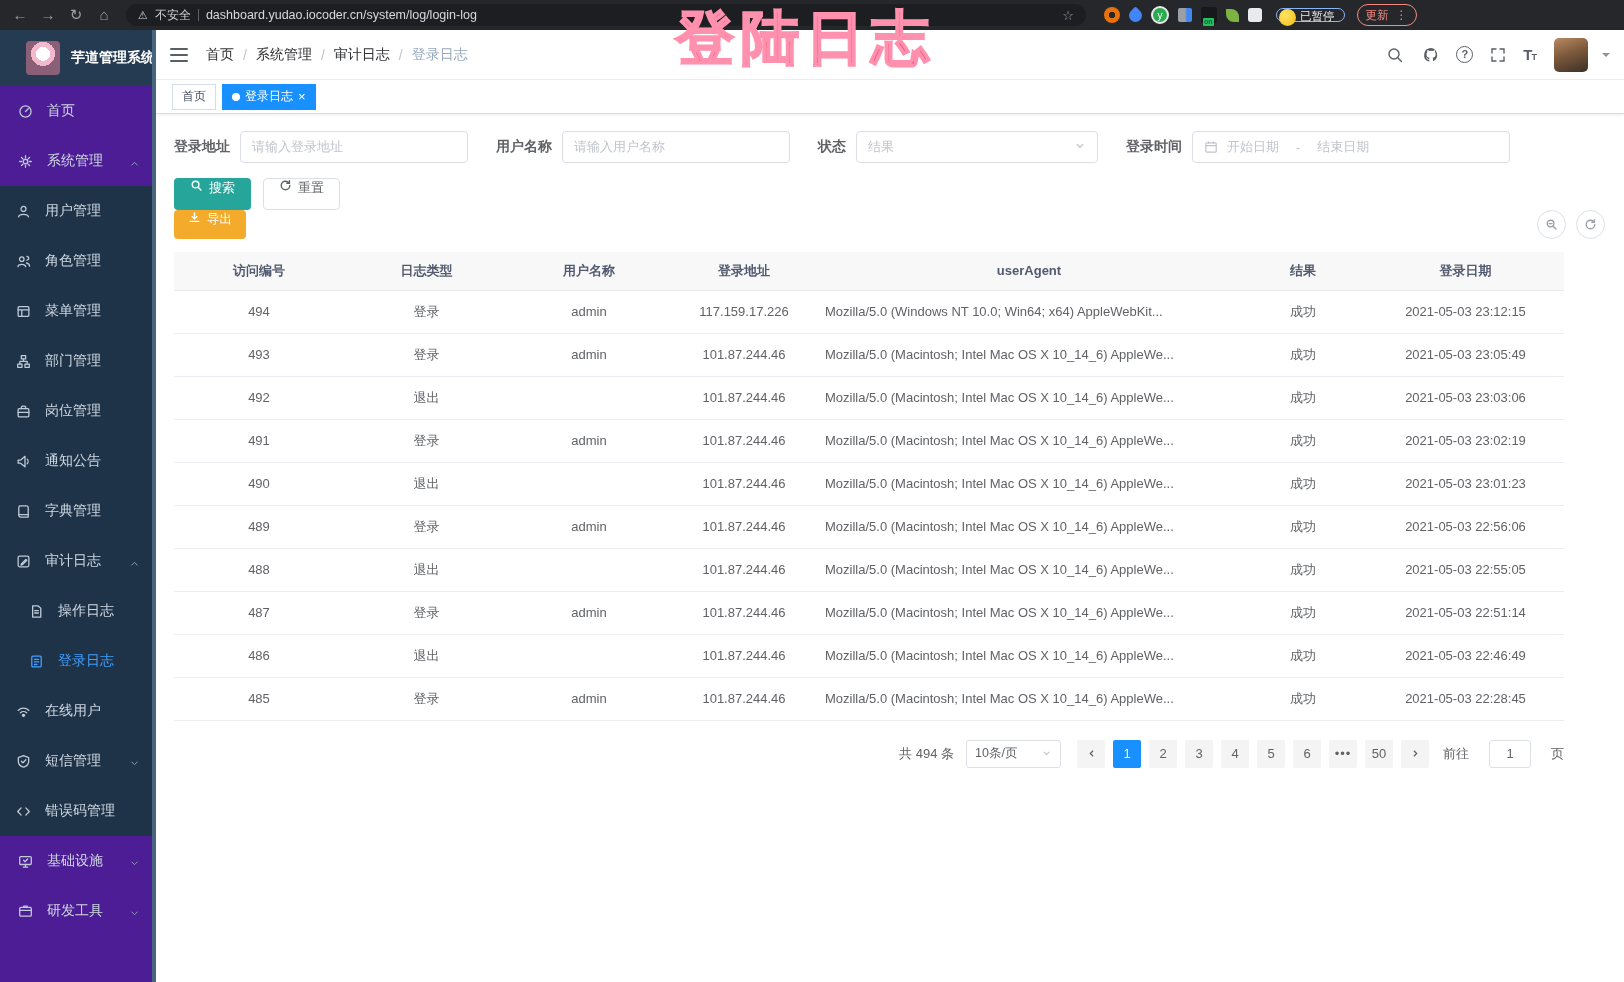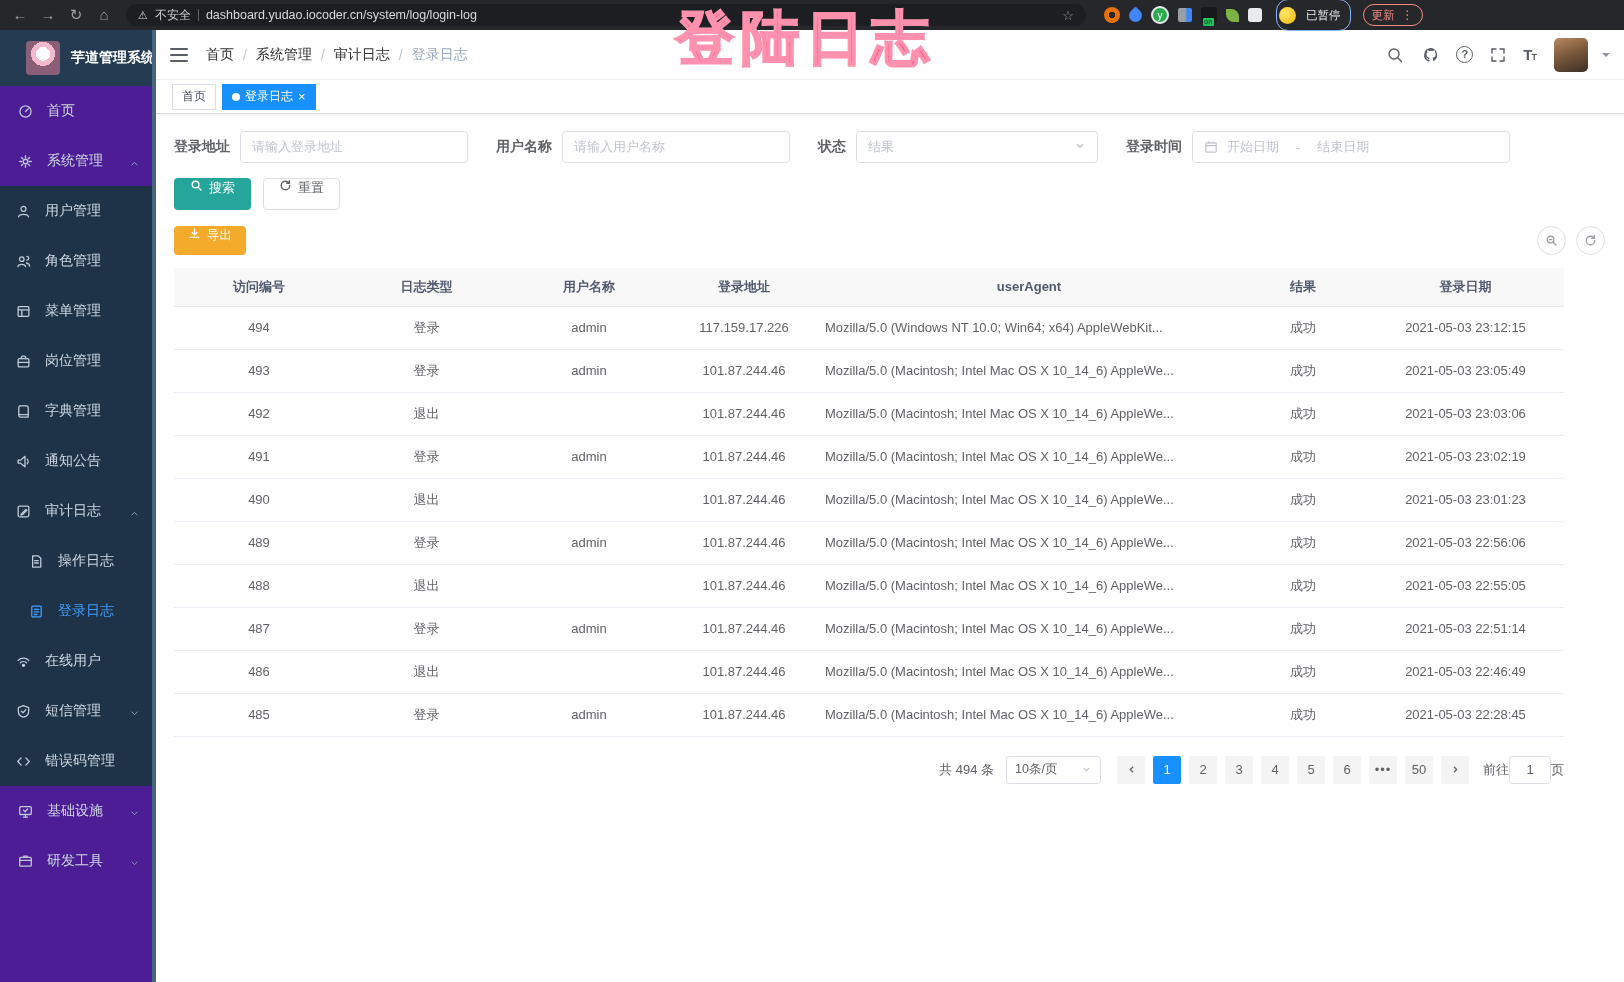--- a/index.html
+++ b/index.html
@@ -23,22 +23,22 @@
   .ext.orange { background:radial-gradient(circle at 50% 50%, #26272b 0 3px, #e8710a 3px); }
   .ext.bluedrop { background:#4285f4; border-radius:2px 50% 50% 50%; transform:rotate(45deg); width:13px; height:13px; }
   .ext.green { background:#2bab4f; color:#fff; font-size:10px; text-align:center; line-height:16px;
     border:2px solid #e8eaed; width:18px; height:18px; border-radius:50%; }
   .ext.grid { border-radius:2px; background:linear-gradient(90deg,#9aa0a6 0 7px,#3f88f5 9px); width:14px; height:14px; }
   .ext.listy { border-radius:2px; background:#17181a; width:16px; height:16px; }
   .ext.listy::after { content:"on"; position:absolute; bottom:-3px; left:2px; background:#23c15d;
     color:#063; font-size:7px; line-height:8px; padding:0 1px; border-radius:1px; font-weight:bold; }
   .ext.leaf { background:#7cb342; border-radius:0 60% 0 60%; width:13px; height:13px; }
   .ext.puzzle { background:#e8eaed; border-radius:3px; width:14px; height:14px; }
-  .profile-chip { margin-left:10px; height:32px; border:1.5px solid #8ab4f8; border-radius:12px;
-    display:flex; align-items:center; gap:10px; padding:0 9px 0 2px; cursor:pointer; }
+  .profile-chip { margin-left:10px; height:14px; border:1.5px solid #8ab4f8; border-radius:12px;
+    display:flex; align-items:flex-start; gap:4px; padding:0 9px 0 2px; cursor:pointer; }
   .profile-chip .face { width:17px; height:17px; border-radius:50%;
     background:radial-gradient(circle at 35% 35%, #ffe566, #f5b90f); }
   .profile-chip .txt { color:#e8eaed; font-size:11.5px; }
   .update-chip { margin-left:8px; height:22px; border:1.5px solid #f28b82; border-radius:12px;
     display:flex; align-items:center; gap:7px; padding:0 8px; cursor:pointer; }
   .update-chip .txt { color:#f28b82; font-size:11.5px; }
   .update-chip .dots { color:#f28b82; font-size:12px; }
 
   
   .annotation { position:absolute; left:676px; top:0px; z-index:99; font-size:58px; line-height:1.3;
@@ -117,21 +117,21 @@
   .f-date .rsep { color:#c0c4cc; margin:0 8px; }
 
   .btn-row { margin-top:15px; display:flex; gap:12px; }
   .btn { height:32px; border-radius:4px; display:inline-flex; align-items:flex-start; gap:6px;
     font-size:13px; padding:0 15px; cursor:pointer; border:1px solid transparent; }
   .btn svg { width:13px; height:13px; fill:none; stroke-width:1.5; stroke-linecap:round; }
   .btn.search { background:#26a69a; color:#fff; }
   .btn.search svg { stroke:#fff; }
   .btn.reset { background:#fff; border-color:#dcdfe6; color:#606266; }
   .btn.reset svg { stroke:#606266; }
-  .toolbar-row { margin-top:16px; display:flex; align-items:center; justify-content:space-between; }
+  .toolbar-row { margin-top:0; display:flex; align-items:center; justify-content:space-between; }
   .btn.export { background:#f4ab2c; color:#fff; height:29px; padding:0 13px; font-size:12.5px; }
   .btn.export svg { stroke:#fff; }
   .mini-circles { display:flex; gap:10px; margin-right:4px; }
   .circle-btn { width:29px; height:29px; border-radius:50%; border:1px solid #dcdfe6; background:#fff;
     display:flex; align-items:center; justify-content:center; cursor:pointer; }
   .circle-btn svg { width:13px; height:13px; stroke:#9a9ea7; fill:none; stroke-width:1.4; stroke-linecap:round; }
 
   
   table.log { margin-top:13px; border-collapse:collapse; width:1390px; table-layout:fixed;
     font-size:13px; color:#606266; }
@@ -149,21 +149,21 @@
   .pg-total { margin-right:4px; }
   .pg-size { width:95px; height:28px; border:1px solid #dcdfe6; border-radius:3px; display:flex;
     align-items:center; justify-content:space-between; padding:0 8px; color:#606266; font-size:12.5px;
     cursor:pointer; margin-right:8px; }
   .pg-size svg { width:11px; height:11px; stroke:#c0c4cc; fill:none; stroke-width:1.4; transform:rotate(180deg); }
   .pg { min-width:28px; height:28px; border-radius:2px; background:#f4f4f5; color:#606266;
     display:flex; align-items:center; justify-content:center; font-size:13px; cursor:pointer; padding:0 4px; }
   .pg.active { background:#1890ff; color:#fff; }
   .pg.arrow svg { width:11px; height:11px; stroke:#606266; fill:none; stroke-width:1.6; }
   .pg.dots { letter-spacing:1px; color:#606266; background:#f4f4f5; }
-  .pg-goto { display:flex; align-items:center; gap:0; margin-left:6px; }
+  .pg-goto { display:flex; align-items:center; gap:20px; margin-left:6px; }
   .pg-goto input { width:42px; height:28px; border:1px solid #dcdfe6; border-radius:3px; text-align:center;
     font-size:13px; color:#606266; outline:none; }
 </style>
 </head>
 <body>
 
 <div class="chrome-bar">
   <span class="nav-ico">←</span>
   <span class="nav-ico">→</span>
   <span class="nav-ico">↻</span>
@@ -240,43 +240,52 @@
     </div>
 
     <div class="menu-item lv1">
       <svg viewBox="0 0 14 14">
           <rect x="2" y="2.4" width="10" height="9.2" rx="1"></rect>
           <path d="M2 5.4h10M5.4 5.4v6.2"></path>
         </svg>
       <span>菜单管理</span>
     </div>
 
+    <div class="menu-item lv1">
+      <svg viewBox="0 0 14 14">
+          <rect x="5" y="1.6" width="4" height="3"></rect>
+          <rect x="1.6" y="9.4" width="4" height="3"></rect>
+          <rect x="8.4" y="9.4" width="4" height="3"></rect>
+          <path d="M7 4.6v2.2M3.6 9.4V6.8h6.8v2.6"></path>
+        </svg>
+      <span>部门管理</span>
+    </div>
 
     <div class="menu-item lv1">
       <svg viewBox="0 0 14 14">
           <rect x="2" y="4.4" width="10" height="7.6" rx="1"></rect>
           <path d="M5 4.4V3.2A1.2 1.2 0 016.2 2h1.6A1.2 1.2 0 019 3.2v1.2M2 7.8h10"></path>
         </svg>
       <span>岗位管理</span>
     </div>
 
     <div class="menu-item lv1">
       <svg viewBox="0 0 14 14">
+          <path d="M2 5.8v2.8h2.2L8.4 12V2.2L4.2 5.8H2z"></path>
+          <path d="M10.4 4.8c1.2 1.2 1.2 3.2 0 4.4"></path>
+        </svg>
+      <span>通知公告</span>
+    </div>
+
+    <div class="menu-item lv1">
+      <svg viewBox="0 0 14 14">
           <path d="M3.4 1.8h6.2a1.8 1.8 0 011.8 1.8v8.6H4.2a1.6 1.6 0 01-1.6-1.6V3.4a1.6 1.6 0 011.6-1.6z"></path>
           <path d="M2.6 10h8.8"></path>
         </svg>
       <span>字典管理</span>
-    </div>
-
-    <div class="menu-item lv1">
-      <svg viewBox="0 0 14 14">
-          <path d="M2 5.8v2.8h2.2L8.4 12V2.2L4.2 5.8H2z"></path>
-          <path d="M10.4 4.8c1.2 1.2 1.2 3.2 0 4.4"></path>
-        </svg>
-      <span>通知公告</span>
     </div>
 
     <div class="menu-item lv1">
       <svg viewBox="0 0 14 14">
           <rect x="2" y="2" width="10" height="10" rx="1.4"></rect>
           <path d="M5 9.2l4.2-4.2.9.9L5.9 10l-1.2.3z"></path>
         </svg>
       <span>审计日志</span>
       <span class="chev up"><svg viewBox="0 0 14 14">
             <path d="M3.5 9L7 5.5 10.5 9"></path>

